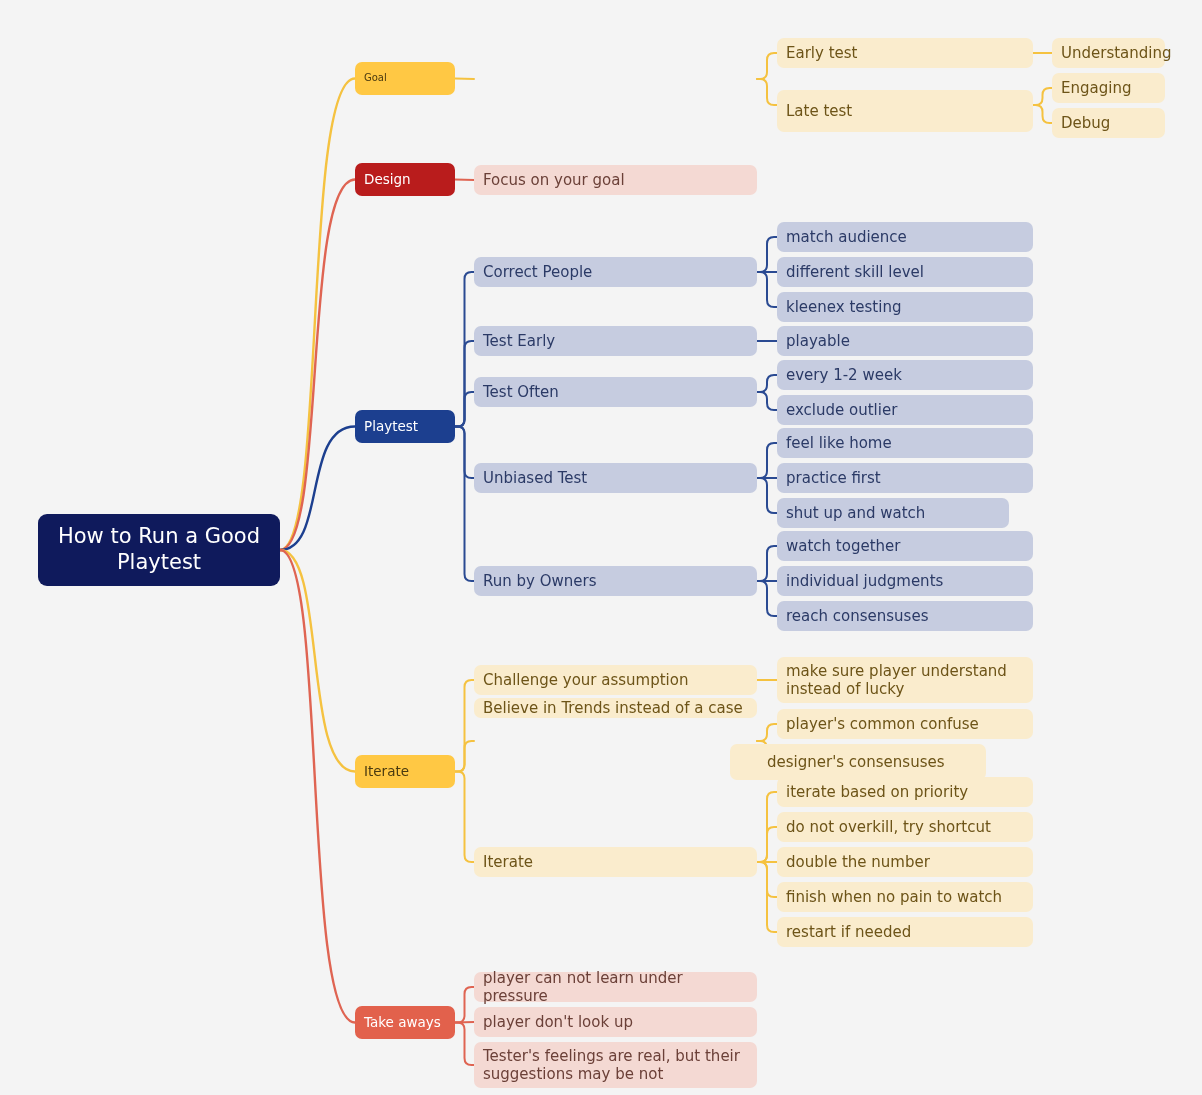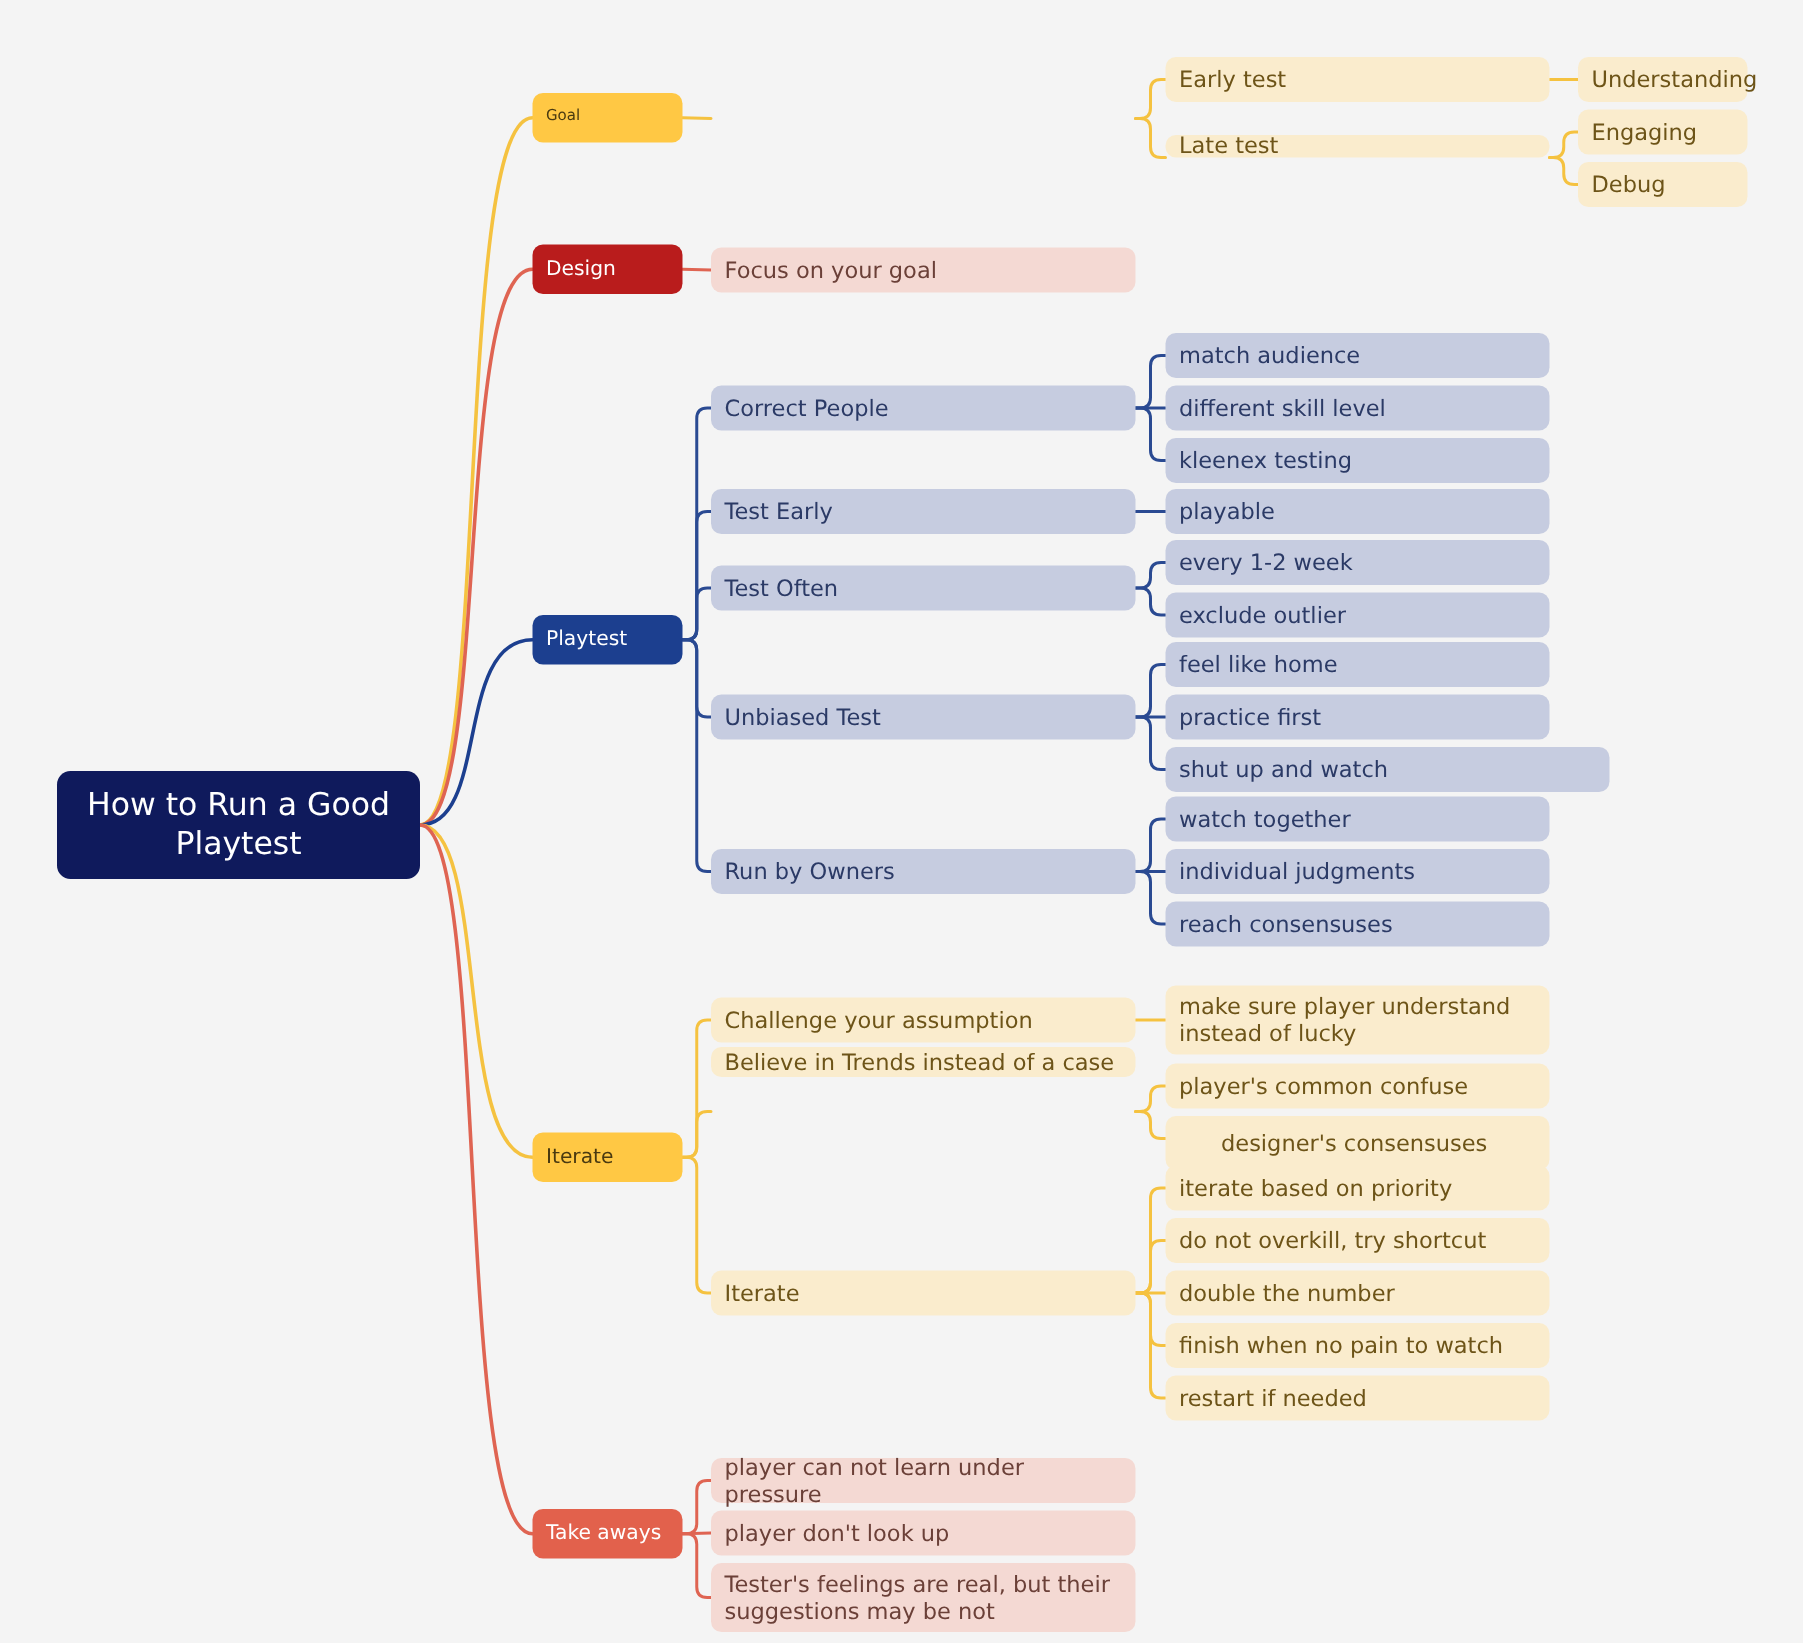--- a/index.html
+++ b/index.html
@@ -84,49 +84,49 @@
       <path d="M 757 862 L 760 862 Q 767 862 767 869 L 767 890 Q 767 897 774 897 L 777 897" fill="none" stroke="#f5c240" stroke-width="2" stroke-linecap="round" stroke-linejoin="round"></path>
       <path d="M 757 862 L 760 862 Q 767 862 767 869 L 767 925 Q 767 932 774 932 L 777 932" fill="none" stroke="#f5c240" stroke-width="2" stroke-linecap="round" stroke-linejoin="round"></path>
       <path d="M 455 1022.5 L 457.5 1022.5 Q 464.5 1022.5 464.5 1015.5 L 464.5 994 Q 464.5 987 471.5 987 L 474 987" fill="none" stroke="#df6452" stroke-width="2" stroke-linecap="round" stroke-linejoin="round"></path>
       <path d="M 455 1022.5 L 474 1022" fill="none" stroke="#df6452" stroke-width="2" stroke-linecap="round" stroke-linejoin="round"></path>
       <path d="M 455 1022.5 L 457.5 1022.5 Q 464.5 1022.5 464.5 1029.5 L 464.5 1058 Q 464.5 1065 471.5 1065 L 474 1065" fill="none" stroke="#df6452" stroke-width="2" stroke-linecap="round" stroke-linejoin="round"></path>
     </svg>
 <div class="node lvl-root" style="left: 38px; top: 514px; width: 242px; height: 72px;">How to Run a Good Playtest</div>
     <div class="node br-goal" style="left: 355px; top: 62px; width: 100px; height: 33px;">Goal</div>
     <div class="node d-yellow" style="left: 777px; top: 38px; width: 256px; height: 30px;">Early test</div>
     <div class="node d-yellow" style="left: 1052px; top: 38px; width: 113px; height: 30px;">Understanding</div>
-    <div class="node d-yellow" style="left: 777px; top: 90px; width: 256px; height: 15px;">Late test</div>
+    <div class="node d-yellow" style="left: 777px; top: 90px; width: 256px; height: 42px;">Late test</div>
     <div class="node d-yellow" style="left: 1052px; top: 73px; width: 113px; height: 30px;">Engaging</div>
     <div class="node d-yellow" style="left: 1052px; top: 108px; width: 113px; height: 30px;">Debug</div>
     <div class="node br-design" style="left: 355px; top: 163px; width: 100px; height: 33px;">Design</div>
     <div class="node d-red" style="left: 474px; top: 165px; width: 283px; height: 30px;">Focus on your goal</div>
     <div class="node br-playtest" style="left: 355px; top: 410px; width: 100px; height: 33px;">Playtest</div>
     <div class="node d-blue" style="left: 474px; top: 257px; width: 283px; height: 30px;">Correct People</div>
     <div class="node d-blue" style="left: 777px; top: 222px; width: 256px; height: 30px;">match audience</div>
     <div class="node d-blue" style="left: 777px; top: 257px; width: 256px; height: 30px;">different skill level</div>
     <div class="node d-blue" style="left: 777px; top: 292px; width: 256px; height: 30px;">kleenex testing</div>
     <div class="node d-blue" style="left: 474px; top: 326px; width: 283px; height: 30px;">Test Early</div>
     <div class="node d-blue" style="left: 777px; top: 326px; width: 256px; height: 30px;">playable</div>
     <div class="node d-blue" style="left: 474px; top: 377px; width: 283px; height: 30px;">Test Often</div>
     <div class="node d-blue" style="left: 777px; top: 360px; width: 256px; height: 30px;">every 1-2 week</div>
     <div class="node d-blue" style="left: 777px; top: 395px; width: 256px; height: 30px;">exclude outlier</div>
     <div class="node d-blue" style="left: 474px; top: 463px; width: 283px; height: 30px;">Unbiased Test</div>
     <div class="node d-blue" style="left: 777px; top: 428px; width: 256px; height: 30px;">feel like home</div>
     <div class="node d-blue" style="left: 777px; top: 463px; width: 256px; height: 30px;">practice first</div>
-    <div class="node d-blue" style="left: 777px; top: 498px; width: 296px; height: 30px;">shut up and watch</div>
+    <div class="node d-blue" style="left: 777px; top: 498px; width: 232px; height: 30px;">shut up and watch</div>
     <div class="node d-blue" style="left: 474px; top: 566px; width: 283px; height: 30px;">Run by Owners</div>
     <div class="node d-blue" style="left: 777px; top: 531px; width: 256px; height: 30px;">watch together</div>
     <div class="node d-blue" style="left: 777px; top: 566px; width: 256px; height: 30px;">individual judgments</div>
     <div class="node d-blue" style="left: 777px; top: 601px; width: 256px; height: 30px;">reach consensuses</div>
     <div class="node br-iterate" style="left: 355px; top: 755px; width: 100px; height: 33px;">Iterate</div>
     <div class="node d-yellow" style="left: 474px; top: 665px; width: 283px; height: 30px;">Challenge your assumption</div>
     <div class="node d-yellow" style="left: 777px; top: 657px; width: 256px; height: 46px;">make sure player understand instead of lucky</div>
     <div class="node d-yellow" style="left: 474px; top: 698px; width: 283px; height: 20px;">Believe in Trends instead of a case</div>
     <div class="node d-yellow" style="left: 777px; top: 709px; width: 256px; height: 30px;">player's common confuse</div>
-    <div class="node d-yellow" style="left: 777px; top: 744px; width: 256px; height: 36px; padding-left: 37px;">designer's consensuses</div>
+    <div class="node d-yellow" style="left: 730px; top: 744px; width: 256px; height: 36px; padding-left: 37px;">designer's consensuses</div>
     <div class="node d-yellow" style="left: 474px; top: 847px; width: 283px; height: 30px;">Iterate</div>
     <div class="node d-yellow" style="left: 777px; top: 777px; width: 256px; height: 30px;">iterate based on priority</div>
     <div class="node d-yellow" style="left: 777px; top: 812px; width: 256px; height: 30px;">do not overkill, try shortcut</div>
     <div class="node d-yellow" style="left: 777px; top: 847px; width: 256px; height: 30px;">double the number</div>
     <div class="node d-yellow" style="left: 777px; top: 882px; width: 256px; height: 30px;">finish when no pain to watch</div>
     <div class="node d-yellow" style="left: 777px; top: 917px; width: 256px; height: 30px;">restart if needed</div>
     <div class="node br-takeaways" style="left: 355px; top: 1006px; width: 100px; height: 33px;">Take aways</div>
     <div class="node d-red" style="left: 474px; top: 972px; width: 283px; height: 30px;">player can not learn under pressure</div>
     <div class="node d-red" style="left: 474px; top: 1007px; width: 283px; height: 30px;">player don't look up</div>
     <div class="node d-red" style="left: 474px; top: 1042px; width: 283px; height: 46px;">Tester's feelings are real, but their suggestions may be not</div>

